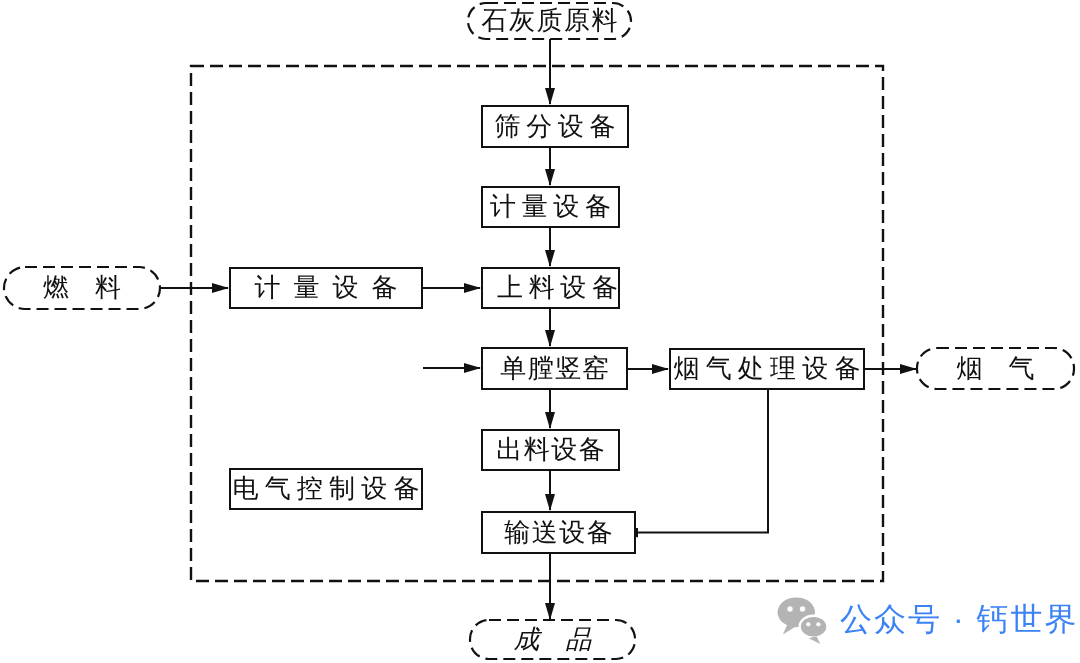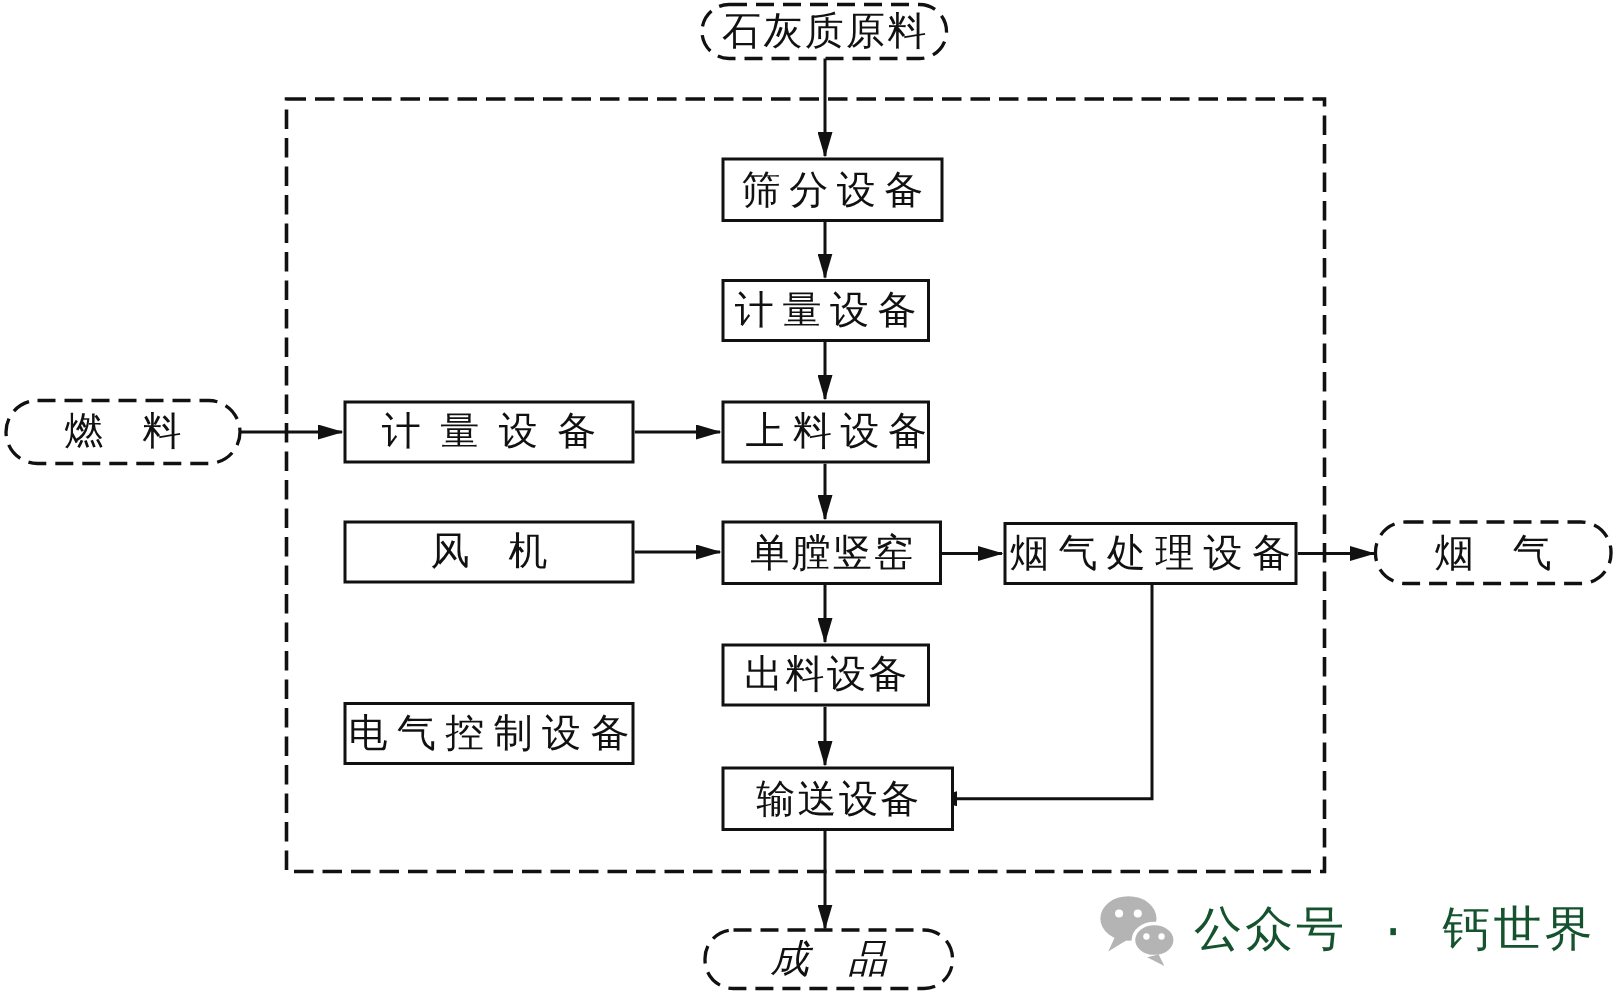--- a/index.html
+++ b/index.html
@@ -20,24 +20,24 @@
     white-space:nowrap;
     line-height:1;
   }
   .box{border:2px solid #111;background:#fff;}
   .stadium{background:transparent;} 
   .ls-med{letter-spacing:0.22em;padding-left:0.22em;}
   .ls-wide{letter-spacing:0.5em;padding-left:0.5em;}
   .ls-six{letter-spacing:0.24em;padding-left:0.24em;}
   .ls-tight{letter-spacing:0.06em;padding-left:0.06em;}
   .watermark{
-    position:absolute;left:732px;top:596px;
+    position:absolute;left:776px;top:596px;
     display:flex;align-items:center;gap:10px;
-    color:#14532d;
-    font-family:Liberation Mono, monospace;
+    color:#3b82f6;
+    font-family:Liberation Sans, sans-serif;
     font-size:32px;
     letter-spacing:2px;
     user-select:none;
   }
   .watermark .wm-icon{width:54px;height:48px;flex:0 0 auto;}
 </style>
 </head>
 <body>
 
 <div class="canvas">
@@ -101,23 +101,20 @@
   <div class="node box" style="left:481px;top:429px;width:139px;height:42px;">
     <span class="ls-tight">出料设备</span>
   </div>
   <div class="node box" style="left:481px;top:511px;width:155px;height:43px;">
     <span class="ls-tight">输送设备</span>
   </div>
 
   <div class="node box" style="left:229px;top:267px;width:194px;height:42px;">
     <span class="ls-wide">计量设备</span>
   </div>
-  <div class="node box" style="left:229px;top:347px;width:194px;height:42px;">
-    <span>风　机</span>
-  </div>
   <div class="node box" style="left:229px;top:468px;width:194px;height:42px;">
     <span class="ls-six">电气控制设备</span>
   </div>
 
   <div class="node box" style="left:669px;top:348px;width:196px;height:42px;">
     <span class="ls-six">烟气处理设备</span>
   </div>
 
   <div class="watermark">
     <svg class="wm-icon" viewBox="0 0 56 50" xmlns="http://www.w3.org/2000/svg">

